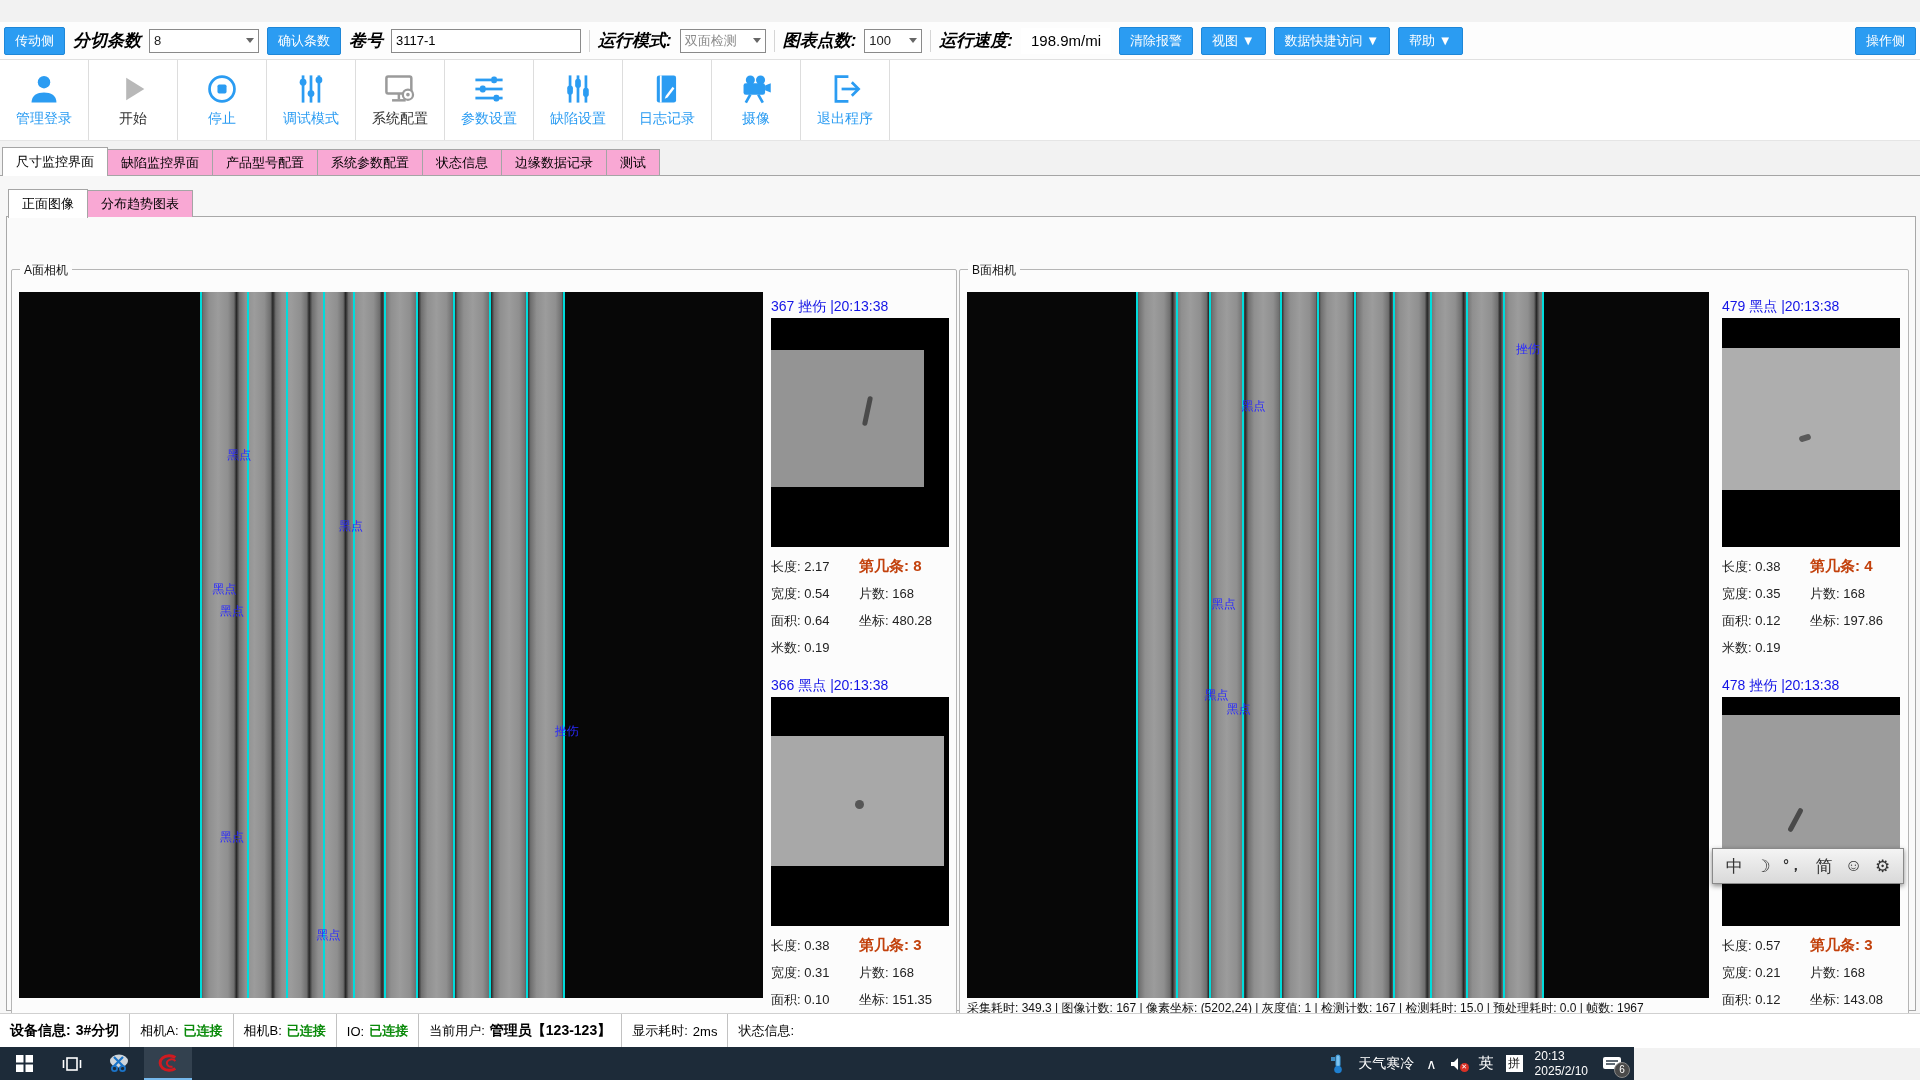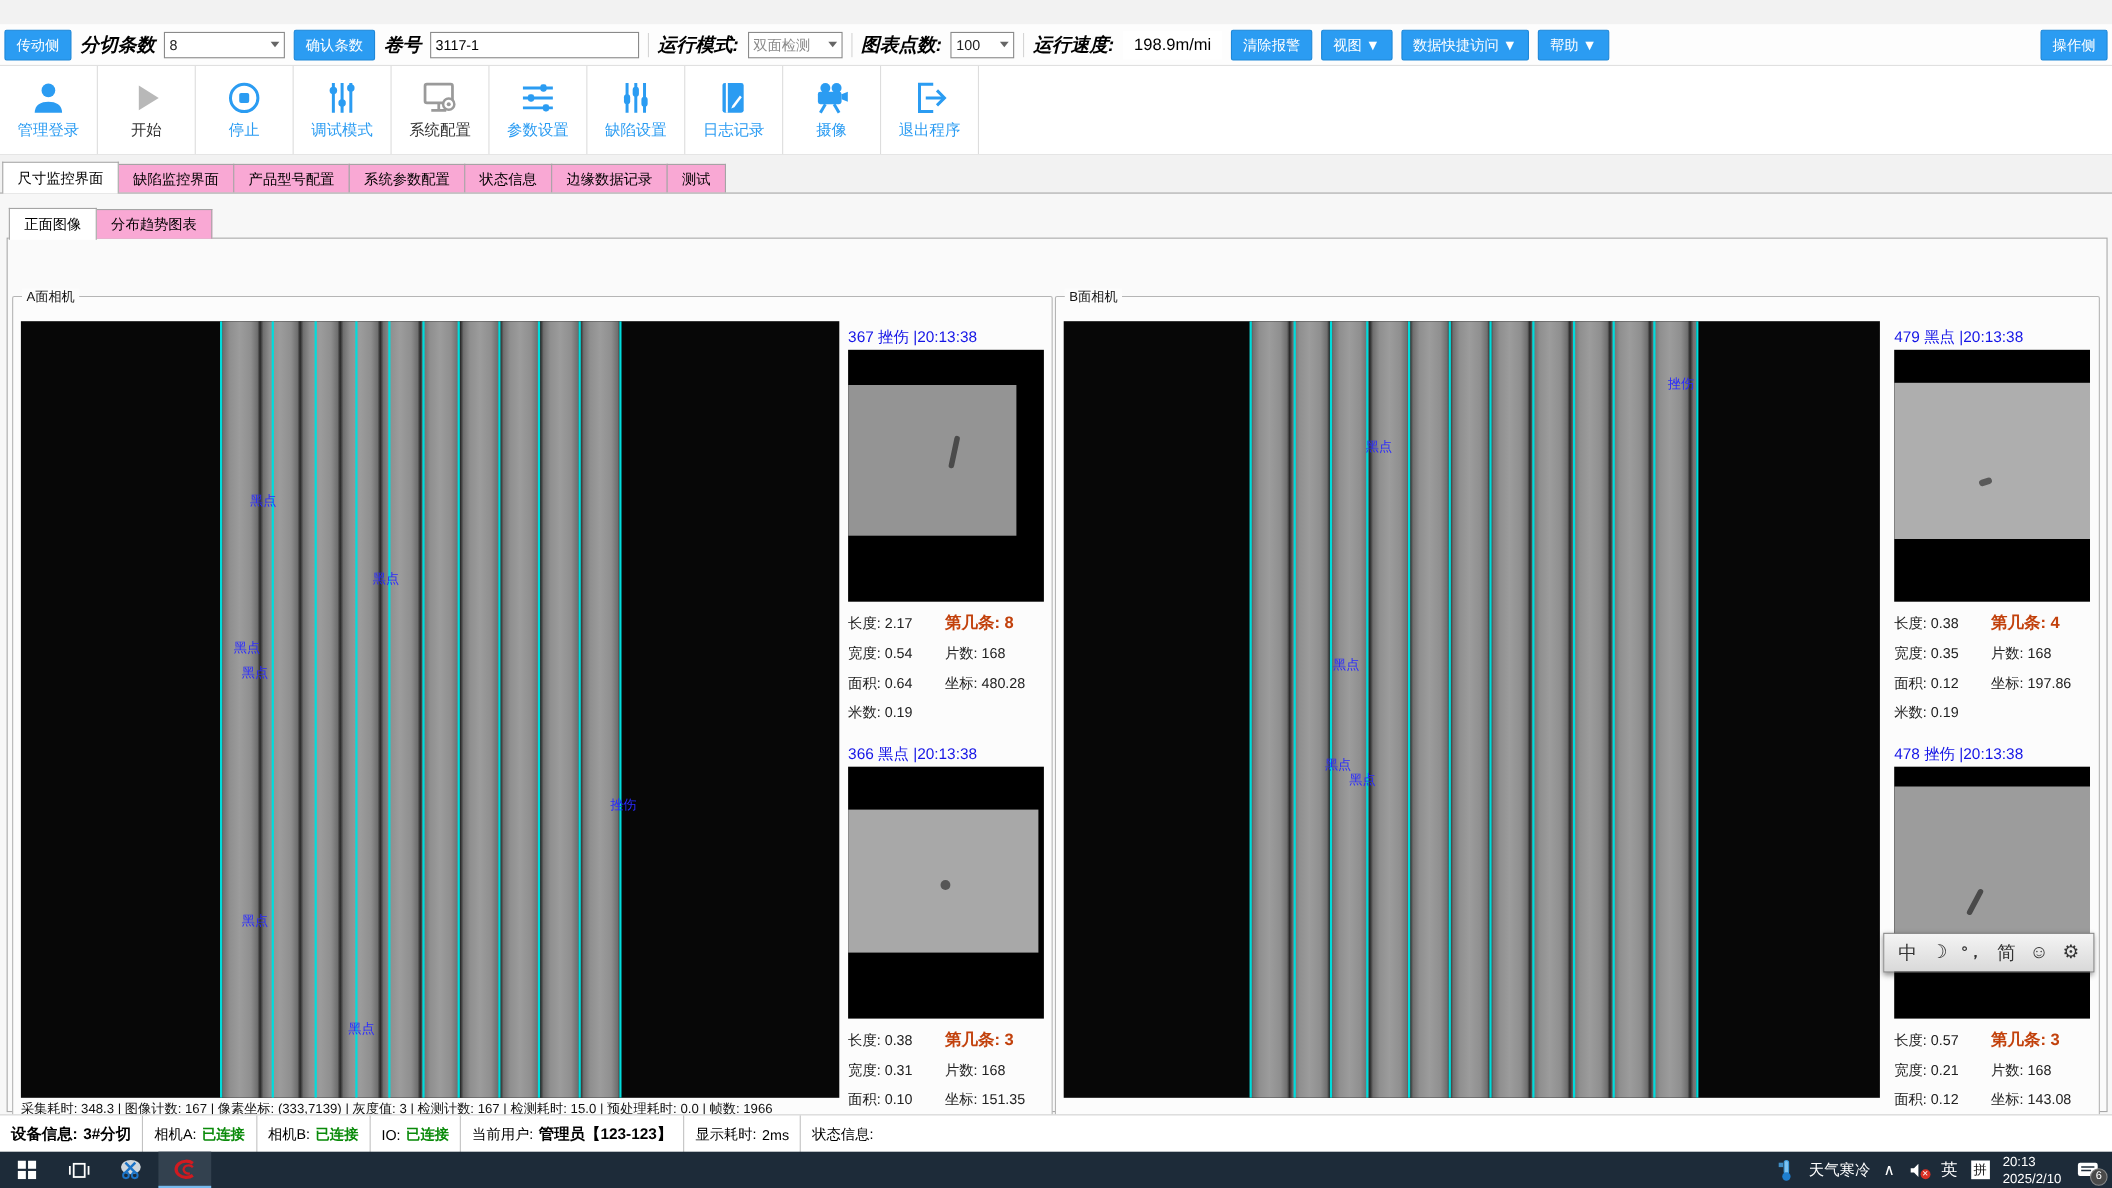--- a/index.html
+++ b/index.html
@@ -69,21 +69,21 @@
   .ctl-label{font-size:12px;color:#111;}
   .combo.small{height:22px;min-width:66px;}
 
   
   .statusbar{position:absolute;left:0;top:1013px;width:1920px;height:34px;background:#fff;border-top:1px solid #d0d0d0;display:flex;align-items:stretch;}
   .seg{display:flex;align-items:center;padding:0 10px;border-right:1px solid #c2c2c2;font-size:13px;gap:5px;white-space:nowrap;}
   .seg .bold{font-weight:bold;font-size:14px;}
   .green{color:#0a8a0a;font-weight:bold;}
 
   
-  .taskbar{position:absolute;left:0;top:1047px;width:1920px;height:33px;background:#1d2b39;display:flex;align-items:stretch;color:#fff;}
+  .taskbar{position:absolute;left:0;top:1047px;width:1634px;height:33px;background:#1d2b39;display:flex;align-items:stretch;color:#fff;}
   .tb-icon{width:48px;display:flex;align-items:center;justify-content:center;cursor:pointer;}
   .tb-icon.activeapp{background:#33414f;border-bottom:2px solid #76b9ed;box-sizing:border-box;}
   .tray{margin-left:auto;display:flex;align-items:center;gap:12px;padding-right:10px;}
   .tray .txt{color:#fff;font-size:14px;}
   .langbox{background:#fff;color:#111;width:17px;height:17px;display:flex;align-items:center;justify-content:center;font-size:12px;}
   .clockblk{font-size:12px;line-height:15px;color:#fff;}
   .notif{position:relative;width:24px;height:22px;display:flex;align-items:center;justify-content:center;}
   .badge{position:absolute;right:-6px;bottom:-3px;background:#4a4a4a;border:1px solid #888;color:#fff;border-radius:50%;width:14px;height:14px;font-size:10px;display:flex;align-items:center;justify-content:center;}
 
   
@@ -311,21 +311,20 @@
               <div class="stat-row">
                 <span class="stat-cell"><span>面积:</span> <span>0.10</span></span>
                 <span class="stat-cell r"><span>坐标:</span> <span>151.35</span></span>
               </div>
               <div class="stat-row">
                 <span class="stat-cell"><span>米数:</span> <span>0.19</span></span>
               </div>
             </div>
           </div>
         </div>
-        <div class="statline">采集耗时:  348.3   | 图像计数:  167   | 像素坐标:  (333,7139)   | 灰度值:  3   | 检测计数:  167   | 检测耗时:  15.0   | 预处理耗时:  0.0   | 帧数:  1966</div>
         <div class="ctlrow">
           <button class="btn-blue small">保存快照</button>
           <span class="cb"></span>
           <span class="ctl-label">实时保存</span>
           <span class="ctl-label">| 图像格式:</span>
           <span class="combo small">
               <span class="val">JPG 100</span>
               <span class="caret"></span>
             </span>
           <button class="btn-blue small">保存设置</button>
@@ -409,20 +408,21 @@
               <div class="stat-row">
                 <span class="stat-cell"><span>面积:</span> <span>0.12</span></span>
                 <span class="stat-cell r"><span>坐标:</span> <span>143.08</span></span>
               </div>
               <div class="stat-row">
                 <span class="stat-cell"><span>米数:</span> <span>0.19</span></span>
               </div>
             </div>
           </div>
         </div>
+        <div class="statline">采集耗时:  349.3   | 图像计数:  167   | 像素坐标:  (5202,24)   | 灰度值:  1   | 检测计数:  167   | 检测耗时:  15.0   | 预处理耗时:  0.0   | 帧数:  1967</div>
         <div class="ctlrow">
           <button class="btn-blue small">保存快照</button>
           <span class="cb"></span>
           <span class="ctl-label">实时保存</span>
           <span class="ctl-label">| 图像格式:</span>
           <span class="combo small">
               <span class="val">JPG 100</span>
               <span class="caret"></span>
             </span>
           <button class="btn-blue small">保存设置</button>

